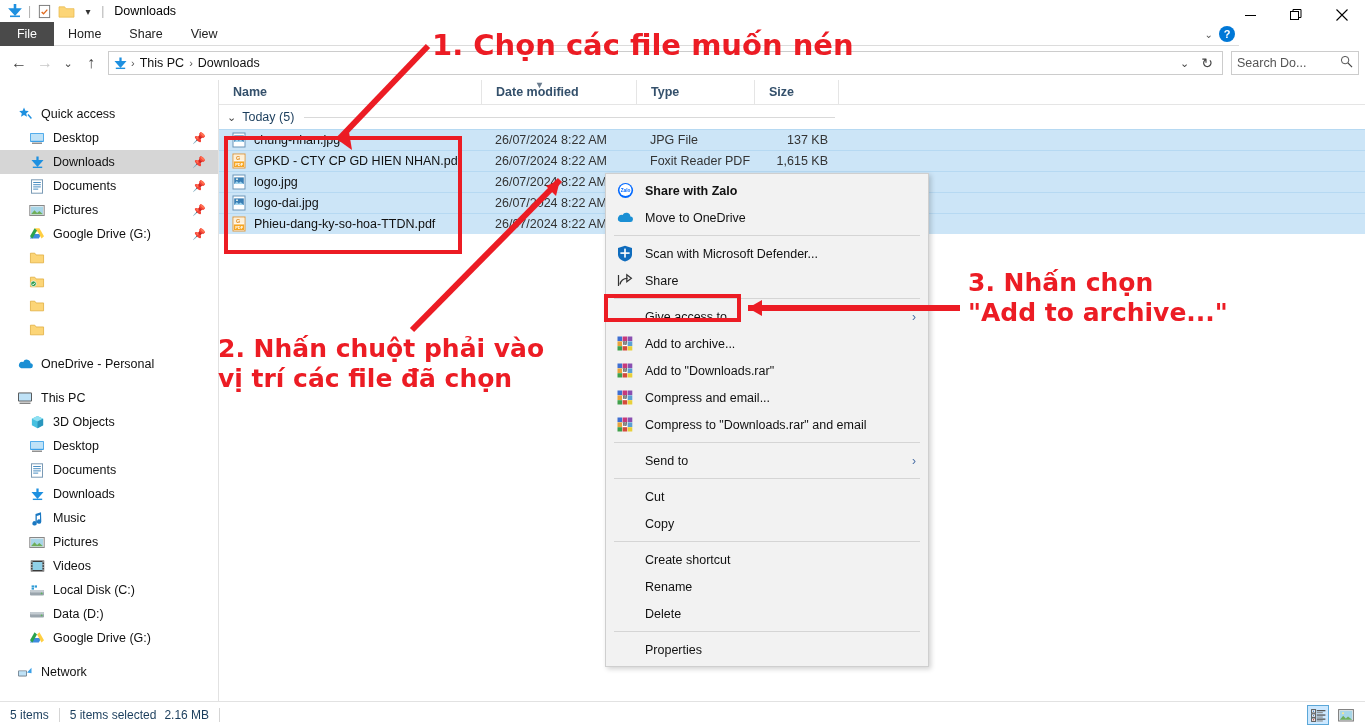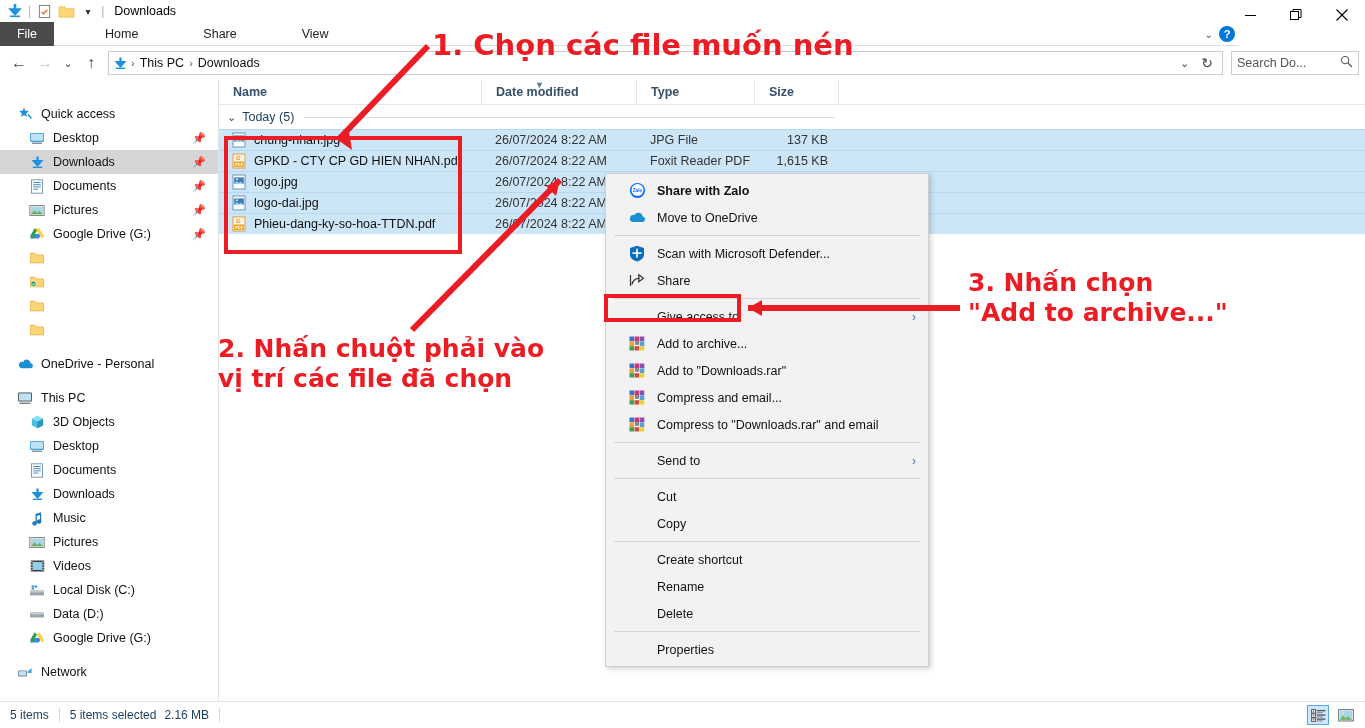--- a/index.html
+++ b/index.html
@@ -24,21 +24,20 @@
   .winbtn {
     width: 46px; height: 30px; display: flex; align-items: center; justify-content: center;
     color: #000; font-size: 13px;
   }
 
   
   .ribbon {
     position: absolute; left: 0; top: 22px; width: 1239px; height: 24px;
     background: #ffffff; display: flex; align-items: stretch;
     border-bottom: 1px solid #dcdcdc;
-    gap: 37px;
   }
   .tab {
     display: flex; align-items: center; justify-content: center;
     font-size: 12.5px; color: #222; padding: 0 14px; height: 24px;
   }
   .tab.file { background: #4a4a4a; color: #fff; width: 54px; padding: 0; }
   .ribbon-right { position: absolute; right: 4px; top: 0; height: 24px; display: flex; align-items: center; gap: 6px; }
   .chev-small { color: #555; font-size: 10px; }
   .help-icon {
     width: 16px; height: 16px; border-radius: 50%; background: #0078d7; color: #fff;
@@ -124,21 +123,21 @@
   }
   .ctx-item {
     height: 23px; display: flex; align-items: center; font-size: 12.5px; color: #111;
     padding-left: 10px; position: relative;
   }
   .ctx-item.bold { font-weight: bold; }
   .ctx-icon { width: 18px; height: 18px; margin-right: 11px; flex: 0 0 18px; display: flex; align-items: center; justify-content: center; }
   .ctx-noicon { margin-left: 29px; }
   .ctx-sep { height: 1px; background: #d5d5d5; margin: 4px 8px 4px 8px; }
   .ctx-arrow { position: absolute; right: 12px; color: #4a6fa5; font-size: 12px; }
-  .ctx-item.pad { height: 27px; margin-left: 12px; }
+  .ctx-item.pad { height: 27px; }
 
   
   .statusbar {
     position: absolute; left: 0; bottom: 0; width: 1365px; height: 27px;
     background: #fff; border-top: 1px solid #e2e2e2; display: flex; align-items: center;
     font-size: 12px; color: #1a3d5c; padding-left: 10px;
   }
   .st-sep { width: 1px; height: 14px; background: #d5d5d5; margin: 0 10px; }
   .view-btns { position: absolute; right: 8px; display: flex; gap: 6px; align-items: center; }
   .vbtn { width: 22px; height: 20px; display: flex; align-items: center; justify-content: center; }

